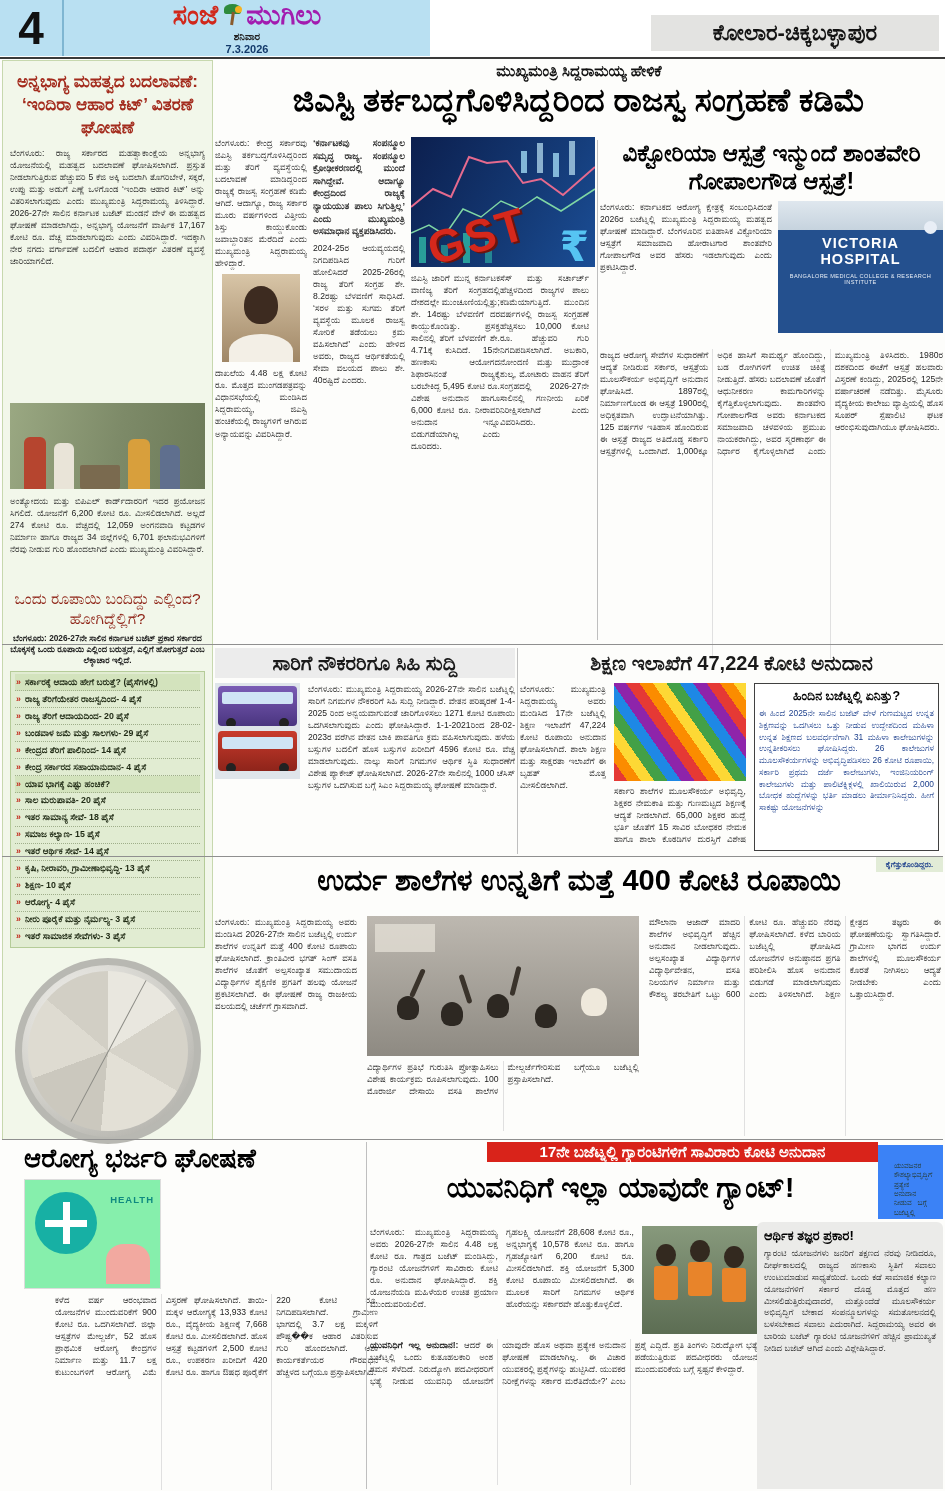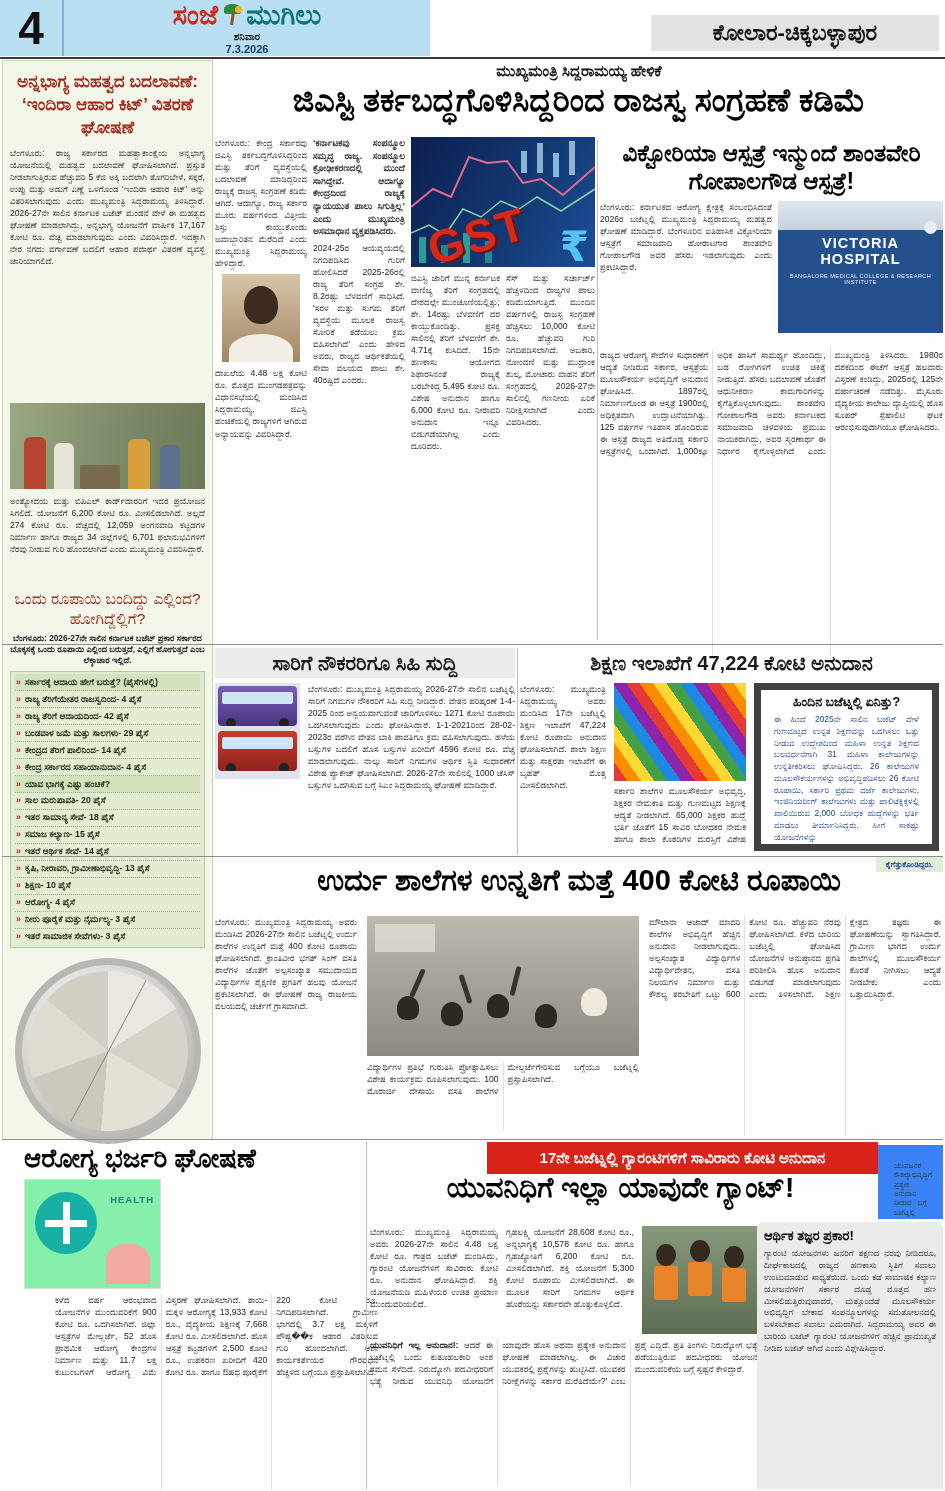--- a/index.html
+++ b/index.html
@@ -5,21 +5,21 @@
   html,body{margin:0;padding:0;background:#777;}
   .page{position:relative;width:945px;height:1491px;margin:0 auto;background:#fdfdfb;
         font-family:"Liberation Sans","DejaVu Sans",sans-serif;color:#1a1a1a;overflow:hidden;}
   
   .masthead{position:absolute;left:0;top:0;width:945px;height:57px;background:#fff;}
   .brand-block{position:absolute;left:0;top:0;width:430px;height:56px;background:#b9e0f2;display:flex;align-items:stretch;}
   .pageno{width:62px;display:flex;align-items:center;justify-content:center;font-size:46px;font-weight:bold;color:#111;border-right:2px solid #7fb6d2;}
   .brand-mid{flex:1;display:flex;flex-direction:column;align-items:center;justify-content:center;line-height:1;}
   .brand-line{display:flex;align-items:center;gap:4px;font-size:27px;font-weight:bold;}
   .brand-first{color:#d1281b;}
-  .brand-second{color:#0f766e;}
+  .brand-second{color:#a21caf;}
   .palm{position:relative;width:20px;height:22px;}
   .palm .trunk{position:absolute;left:9px;top:8px;width:3px;height:13px;background:#8a5a2b;transform:rotate(8deg);}
   .palm .leaves{position:absolute;left:2px;top:0;width:17px;height:10px;background:#2e8b3d;border-radius:50% 50% 20% 20%;}
   .palm .sun{position:absolute;right:0;top:2px;width:7px;height:7px;border-radius:50%;background:#f6b221;}
   .brand-sub{font-size:10px;font-weight:bold;color:#222;margin-top:3px;}
   .brand-date{font-size:11px;font-weight:bold;color:#133a6b;margin-top:2px;}
   .edition-box{position:absolute;right:6px;top:15px;width:288px;height:36px;background:#e3e3e1;
                display:flex;align-items:center;justify-content:center;font-size:22px;font-weight:bold;color:#141414;}
   .mast-rule{position:absolute;left:0;top:57px;width:945px;height:2px;background:#3a3a3a;}
   
@@ -49,21 +49,21 @@
         background:radial-gradient(circle at 35% 30%,#f4f3ef,#cfcec8 55%,#a3a29c);}
   .coin::before{content:"";position:absolute;inset:6px;border-radius:50%;
         background:conic-gradient(#e9e7df 0 58deg,#d6d3c9 58deg 120deg,#e3e0d6 120deg 185deg,#cbc8be 185deg 250deg,#dedbd1 250deg 310deg,#d2cfc5 310deg 360deg);}
   .coin::after{content:"";position:absolute;left:50%;top:6px;bottom:6px;width:1px;background:#8a8a84;transform:rotate(28deg);}
   
   .kicker{position:absolute;left:215px;top:62px;width:728px;text-align:center;font-size:15px;font-weight:bold;color:#111;}
   .head-xl{position:absolute;left:215px;top:82px;width:728px;text-align:center;font-size:32px;font-weight:bold;color:#000;line-height:1.15;}
   .lead-body{position:absolute;left:215px;top:137px;width:380px;height:505px;display:flex;gap:6px;}
   .lead-c{width:92px;overflow:hidden;}
   .lead-c34{width:184px;display:flex;flex-direction:column;gap:5px;}
-  .lead-c34-row{display:flex;gap:6px;flex:1;overflow:hidden;}
+  .lead-c34-row{display:flex;flex:1;overflow:hidden;}
   .cm-photo{width:78px;height:88px;margin:5px auto;position:relative;background:linear-gradient(#d8c5a7,#a08766);overflow:hidden;}
   .cm-photo .head{position:absolute;left:22px;top:12px;width:34px;height:38px;border-radius:50% 50% 45% 45%;background:#3d2b20;}
   .cm-photo .shawl{position:absolute;left:7px;bottom:-6px;width:64px;height:34px;border-radius:50% 50% 0 0;background:#f3efe6;}
   .quote{font-size:9px;font-weight:bold;color:#333;line-height:1.4;text-align:justify;margin-bottom:4px;}
   .gst-img{width:100%;height:130px;position:relative;overflow:hidden;
            background:linear-gradient(120deg,#0c1f4e 0%,#143a76 60%,#1b4e96 100%);flex:none;}
   .gst-txt{position:absolute;left:16px;bottom:4px;font-size:46px;font-weight:bold;color:#d6281c;
            transform:rotate(-16deg);letter-spacing:2px;text-shadow:2px 2px 0 #6e140c;}
   .gst-rs{position:absolute;right:6px;bottom:-4px;font-size:42px;font-weight:bold;color:#56c4f2;}
   
@@ -87,21 +87,21 @@
   .bus.b2{background:linear-gradient(#c93b2c,#8e241a);}
   .bus .win{position:absolute;left:4px;right:4px;top:6px;height:12px;background:#cfe4f5;border-radius:2px;}
   .bus .wheel{position:absolute;bottom:-2px;width:10px;height:10px;border-radius:50%;background:#222;}
   .trans-body{width:207px;height:196px;overflow:hidden;}
   .edu-zone{position:absolute;left:520px;top:648px;width:423px;height:206px;}
   .edu-row{display:flex;gap:8px;margin-top:5px;}
   .edu-c1{width:86px;height:168px;overflow:hidden;}
   .edu-c2{width:132px;display:flex;flex-direction:column;gap:4px;}
   .pencils{width:132px;height:98px;flex:none;background:repeating-linear-gradient(55deg,#e53935 0 11px,#fb8c00 11px 22px,#fdd835 22px 33px,#43a047 33px 44px,#1e88e5 44px 55px,#8e24aa 55px 66px);}
   .edu-c2-txt{height:62px;overflow:hidden;}
-  .sidebox{width:185px;box-sizing:border-box;border:7px solid #404040;background:#fff;padding:5px 13px;height:168px;overflow:hidden;}
+  .sidebox{width:185px;box-sizing:border-box;border:1px solid #404040;background:#fff;padding:5px 4px;height:168px;overflow:hidden;}
   .sidebox h4{margin:0 0 4px;font-size:12.5px;text-align:center;color:#000;}
   .sidebox .bodytext{color:#1c3f8c;font-size:8.4px;}
   .prev-tail{position:absolute;left:876px;top:857px;width:67px;height:15px;background:#e2ecd7;
              font-size:7.6px;font-weight:bold;display:flex;align-items:center;justify-content:center;color:#1c3f8c;}
   
   .urdu-head{position:absolute;left:215px;top:864px;width:728px;text-align:center;font-size:29px;font-weight:bold;color:#000;}
   .urdu-row{position:absolute;left:215px;top:916px;width:728px;height:220px;display:flex;gap:10px;}
   .urdu-left{width:142px;overflow:hidden;}
   .urdu-mid{width:272px;display:flex;flex-direction:column;gap:5px;}
   .class-img{width:272px;height:140px;flex:none;position:relative;overflow:hidden;background:linear-gradient(#bdb8b0,#8e8a82);}
@@ -115,21 +115,21 @@
   .health-head{font-size:26px;font-weight:bold;color:#000;line-height:1.15;}
   .health-row{display:flex;gap:8px;margin-top:5px;}
   .health-intro{width:211px;height:112px;overflow:hidden;}
   .health-img{width:135px;height:108px;flex:none;position:relative;background:#86efac;border:1px solid #dcdcdc;overflow:hidden;}
   .health-img .circ{position:absolute;left:10px;top:12px;width:62px;height:62px;border-radius:50%;background:#17b0a4;}
   .health-img .cross-v{position:absolute;left:38px;top:22px;width:7px;height:42px;background:#fff;}
   .health-img .cross-h{position:absolute;left:20px;top:40px;width:42px;height:7px;background:#fff;}
   .health-img .lbl{position:absolute;right:6px;top:14px;font-size:9.5px;font-weight:bold;color:#0f8a80;letter-spacing:1px;}
   .health-img .docs{position:absolute;right:10px;bottom:4px;width:44px;height:40px;border-radius:40% 40% 0 0;background:#f2a9a0;}
   .health-more{margin-top:5px;height:196px;margin-left:31px;}
-  .banner{position:absolute;left:487px;top:1142px;width:391px;height:32px;background:#d9231a;color:#fff;
+  .banner{position:absolute;left:487px;top:1142px;width:391px;height:20px;background:#d9231a;color:#fff;
           display:flex;align-items:center;justify-content:center;font-size:15px;font-weight:bold;}
   .yuva-head{position:absolute;left:368px;top:1172px;width:505px;text-align:center;font-size:28px;font-weight:bold;color:#000;}
   .side-note{position:absolute;left:878px;top:1145px;width:65px;height:74px;background:#3b82f6;
              font-size:7.2px;line-height:1.3;padding:16px;box-sizing:border-box;overflow:hidden;color:#25331a;text-align:justify;}
   .yuva-zone{position:absolute;left:370px;top:1226px;width:388px;height:263px;}
   .yuva-row{display:flex;gap:8px;}
   .yuva-c{width:128px;height:108px;overflow:hidden;}
   .stud-img{width:116px;height:108px;flex:none;position:relative;overflow:hidden;background:linear-gradient(#87997c,#5c6d53);}
   .stud-img .head{position:absolute;width:20px;height:22px;border-radius:50%;background:#33291f;}
   .stud-img .stole{position:absolute;width:24px;height:34px;background:#e8842a;border-radius:3px;}
@@ -186,21 +186,21 @@
           <span>ಸರ್ಕಾರಕ್ಕೆ ಆದಾಯ ಹೇಗೆ ಬರುತ್ತೆ? (ಪೈಸೆಗಳಲ್ಲಿ)</span>
         </div>
 
         <div class="rev-row">
           <span class="bullet">»</span>
           <span>ರಾಜ್ಯ ತೆರಿಗೆಯೇತರ ರಾಜಸ್ವದಿಂದ- 4 ಪೈಸೆ</span>
         </div>
 
         <div class="rev-row">
           <span class="bullet">»</span>
-          <span>ರಾಜ್ಯ ತೆರಿಗೆ ಆದಾಯದಿಂದ- 42 ಪೈಸೆ</span>
+          <span>ರಾಜ್ಯ ತೆರಿಗೆ ಆದಾಯದಿಂದ- 20 ಪೈಸೆ</span>
         </div>
 
         <div class="rev-row">
           <span class="bullet">»</span>
           <span>ಬಂಡವಾಳ ಜಮೆ ಮತ್ತು ಸಾಲಗಳು- 29 ಪೈಸೆ</span>
         </div>
 
         <div class="rev-row">
           <span class="bullet">»</span>
           <span>ಕೇಂದ್ರದ ತೆರಿಗೆ ಪಾಲಿನಿಂದ- 14 ಪೈಸೆ</span>

